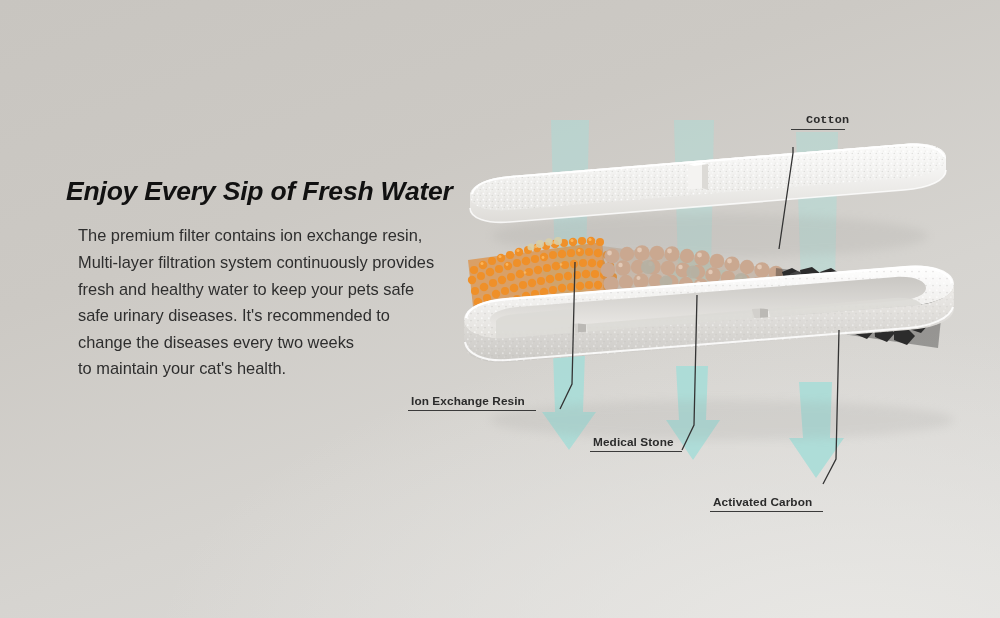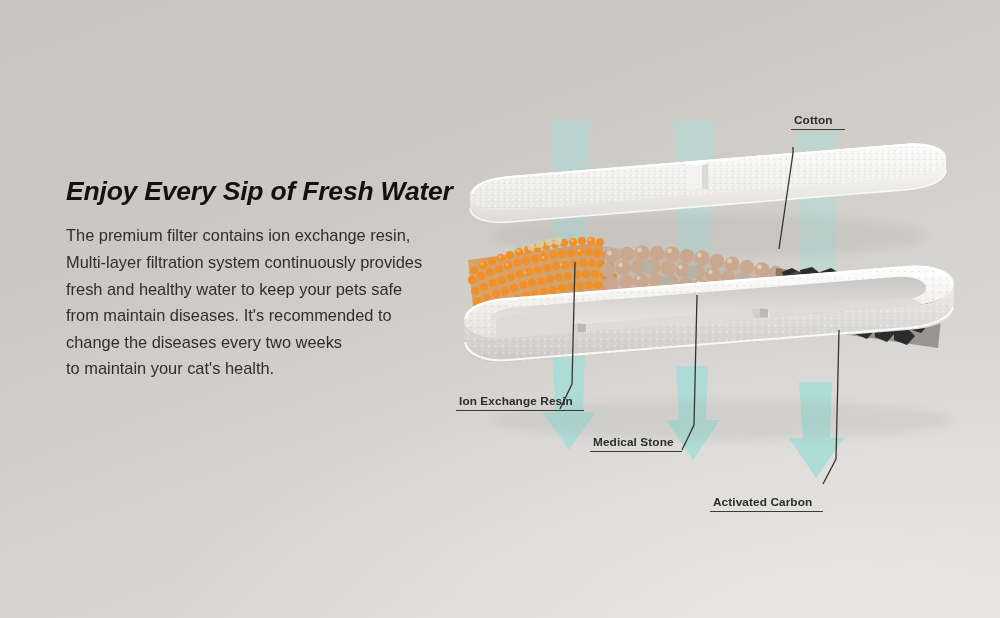--- a/index.html
+++ b/index.html
@@ -14,21 +14,21 @@
       radial-gradient(120% 90% at 85% 105%, rgba(233,232,229,0.95) 0%, rgba(233,232,229,0.0) 58%),
       linear-gradient(160deg,#c8c5c0 0%, #ccc9c4 32%, #d6d4d0 62%, #dedddb 100%);
   }
 
   
   #copy{position:absolute;left:66px;top:176px;width:420px;}
   #headline{
     font-size:26.5px;font-weight:bold;color:#111111;
     letter-spacing:-0.2px;line-height:1.15;margin:0 0 16px 0;white-space:nowrap;font-style:italic;
   }
-  #body-copy{font-size:16.4px;line-height:26.6px;color:#2e2e2e;margin:0;}
+  #body-copy{font-size:16.4px;line-height:26.6px;color:#2e2e2e;margin:12px;}
   #body-copy span{display:block;}
 
   
   .callout{position:absolute;}
   .callout .txt{
     font-size:11.8px;font-weight:bold;color:#2b2b2b;
     letter-spacing:0.1px;white-space:nowrap;padding:0 3px 2px 3px;
     display:inline-block;
   }
   .callout .rule{height:1.4px;background:#3a3a3a;width:100%;}
@@ -45,21 +45,21 @@
 <body>
 
 <div id="stage">
 
   <div id="copy">
     <h1 id="headline">Enjoy Every Sip of Fresh Water</h1>
     <p id="body-copy">
       <span>The premium filter contains ion exchange resin,</span>
       <span>Multi-layer filtration system continuously provides</span>
       <span>fresh and healthy water to keep your pets safe</span>
-      <span>from maintain diseases. It's recommended to</span>
+      <span>safe urinary diseases. It's recommended to</span>
       <span>change the diseases every two weeks</span>
       <span>to maintain your cat's health.</span>
     </p>
   </div>
 
   <div id="art">
     <svg width="548" height="400" viewBox="0 0 548 400" xmlns="http://www.w3.org/2000/svg">
       <defs>
 
         <linearGradient id="cottonTop" x1="0" y1="0" x2="0" y2="1">
@@ -436,24 +436,24 @@
       <path d="M560,409 L572,384 L575,262"></path>
 
       <path d="M682,450 L694,425 L697,295"></path>
 
       <path d="M823,484 L836,459 L839,330"></path>
     </g>
   </svg>
 
   <div class="callout top" style="left:791px;top:129px;width:54px;">
     <div class="rule"></div>
-    <span class="txt" style="position:absolute;left:0;top:-16px;">Cotton</span>
-  </div>
-
-  <div class="callout" style="left:456px;top:391px;width:128px;">
+    <span class="txt" style="position:absolute;left:12px;top:-16px;font-family:Liberation Mono, monospace;">Cotton</span>
+  </div>
+
+  <div class="callout" style="left:408px;top:391px;width:128px;">
     <span class="txt">Ion Exchange Resin</span>
     <div class="rule"></div>
   </div>
 
   <div class="callout" style="left:590px;top:432px;width:92px;">
     <span class="txt">Medical Stone</span>
     <div class="rule"></div>
   </div>
 
   <div class="callout" style="left:710px;top:492px;width:113px;">

